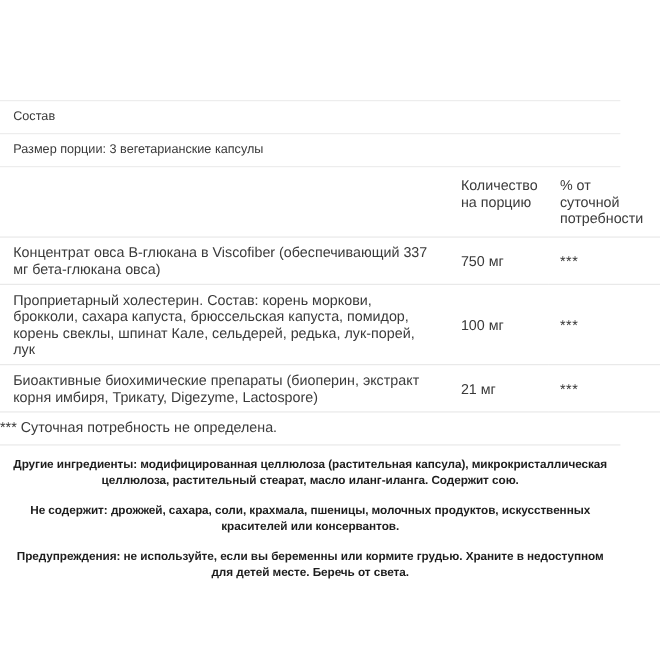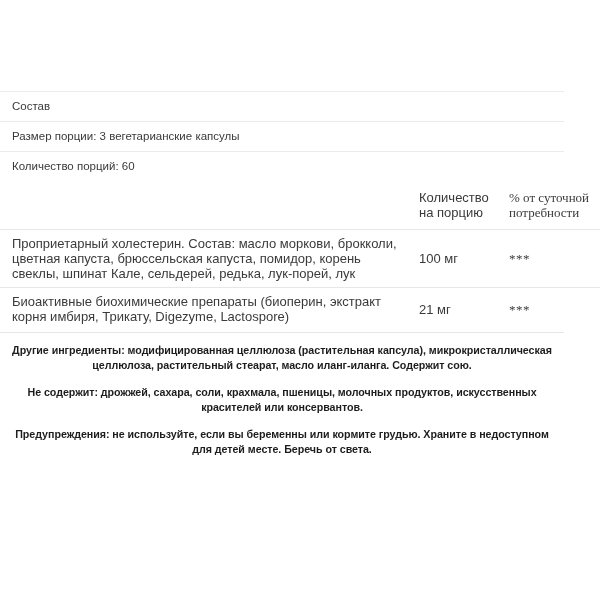--- a/index.html
+++ b/index.html
@@ -62,21 +62,20 @@
     padding-left: 12px;
     padding-right: 10px;
   }
   table.facts th.amt,
   table.facts td.amt {
     padding-left: 9px;
   }
   table.facts th.dv,
   table.facts td.dv {
     padding-left: 10px;
-    font-family: Liberation Serif, serif;
   }
   table.facts thead th {
     vertical-align: top;
     border-top: none;
     padding-top: 9px;
     padding-bottom: 9px;
   }
   table.facts tr.head-row th.name { border-top: none; }
 
   .stars {
@@ -121,45 +120,52 @@
   <div class="rule full"></div>
 
   <div class="simple-row">Состав</div>
 
   <div class="rule full"></div>
 
   <div class="simple-row">Размер порции: 3 вегетарианские капсулы</div>
 
   <div class="rule full"></div>
 
-  <div class="simple-row">Количество порций: 60</div>
 
   <table class="facts">
     <colgroup>
       <col class="c-name">
       <col class="c-amt">
       <col class="c-dv">
     </colgroup>
     <thead>
       <tr class="head-row">
         <th class="name"></th>
         <th class="amt">Количество на порцию</th>
         <th class="dv">% от суточной потребности</th>
       </tr>
     </thead>
     <tbody>
       <tr>
-        <td class="name">Проприетарный холестерин. Состав: масло моркови, брокколи, цветная капуста, брюссельская капуста, помидор, корень свеклы, шпинат Кале, сельдерей, редька, лук-порей, лук</td>
+        <td class="name">Концентрат овса B-глюкана в Viscofiber (обеспечивающий 337 мг бета-глюкана овса)</td>
+        <td class="amt">750 мг</td>
+        <td class="dv stars">***</td>
+      </tr>
+      <tr>
+        <td class="name">Проприетарный холестерин. Состав: корень моркови, брокколи, сахара капуста, брюссельская капуста, помидор, корень свеклы, шпинат Кале, сельдерей, редька, лук-порей, лук</td>
         <td class="amt">100 мг</td>
         <td class="dv stars">***</td>
       </tr>
       <tr>
         <td class="name">Биоактивные биохимические препараты (биоперин, экстракт корня имбиря, Трикату, Digezyme, Lactospore)</td>
         <td class="amt">21 мг</td>
         <td class="dv stars">***</td>
+      </tr>
+      <tr class="note-row">
+        <td colspan="3">*** Суточная потребность не определена.</td>
       </tr>
     </tbody>
   </table>
 
   <div class="divider-footer"></div>
 
   <div class="footer">
     <p>Другие ингредиенты: модифицированная целлюлоза (растительная капсула), микрокристаллическая целлюлоза, растительный стеарат, масло иланг-иланга. Содержит сою.</p>
     <p>Не содержит: дрожжей, сахара, соли, крахмала, пшеницы, молочных продуктов, искусственных красителей или консервантов.</p>
     <p>Предупреждения: не используйте, если вы беременны или кормите грудью. Храните в недоступном для детей месте. Беречь от света.</p>

